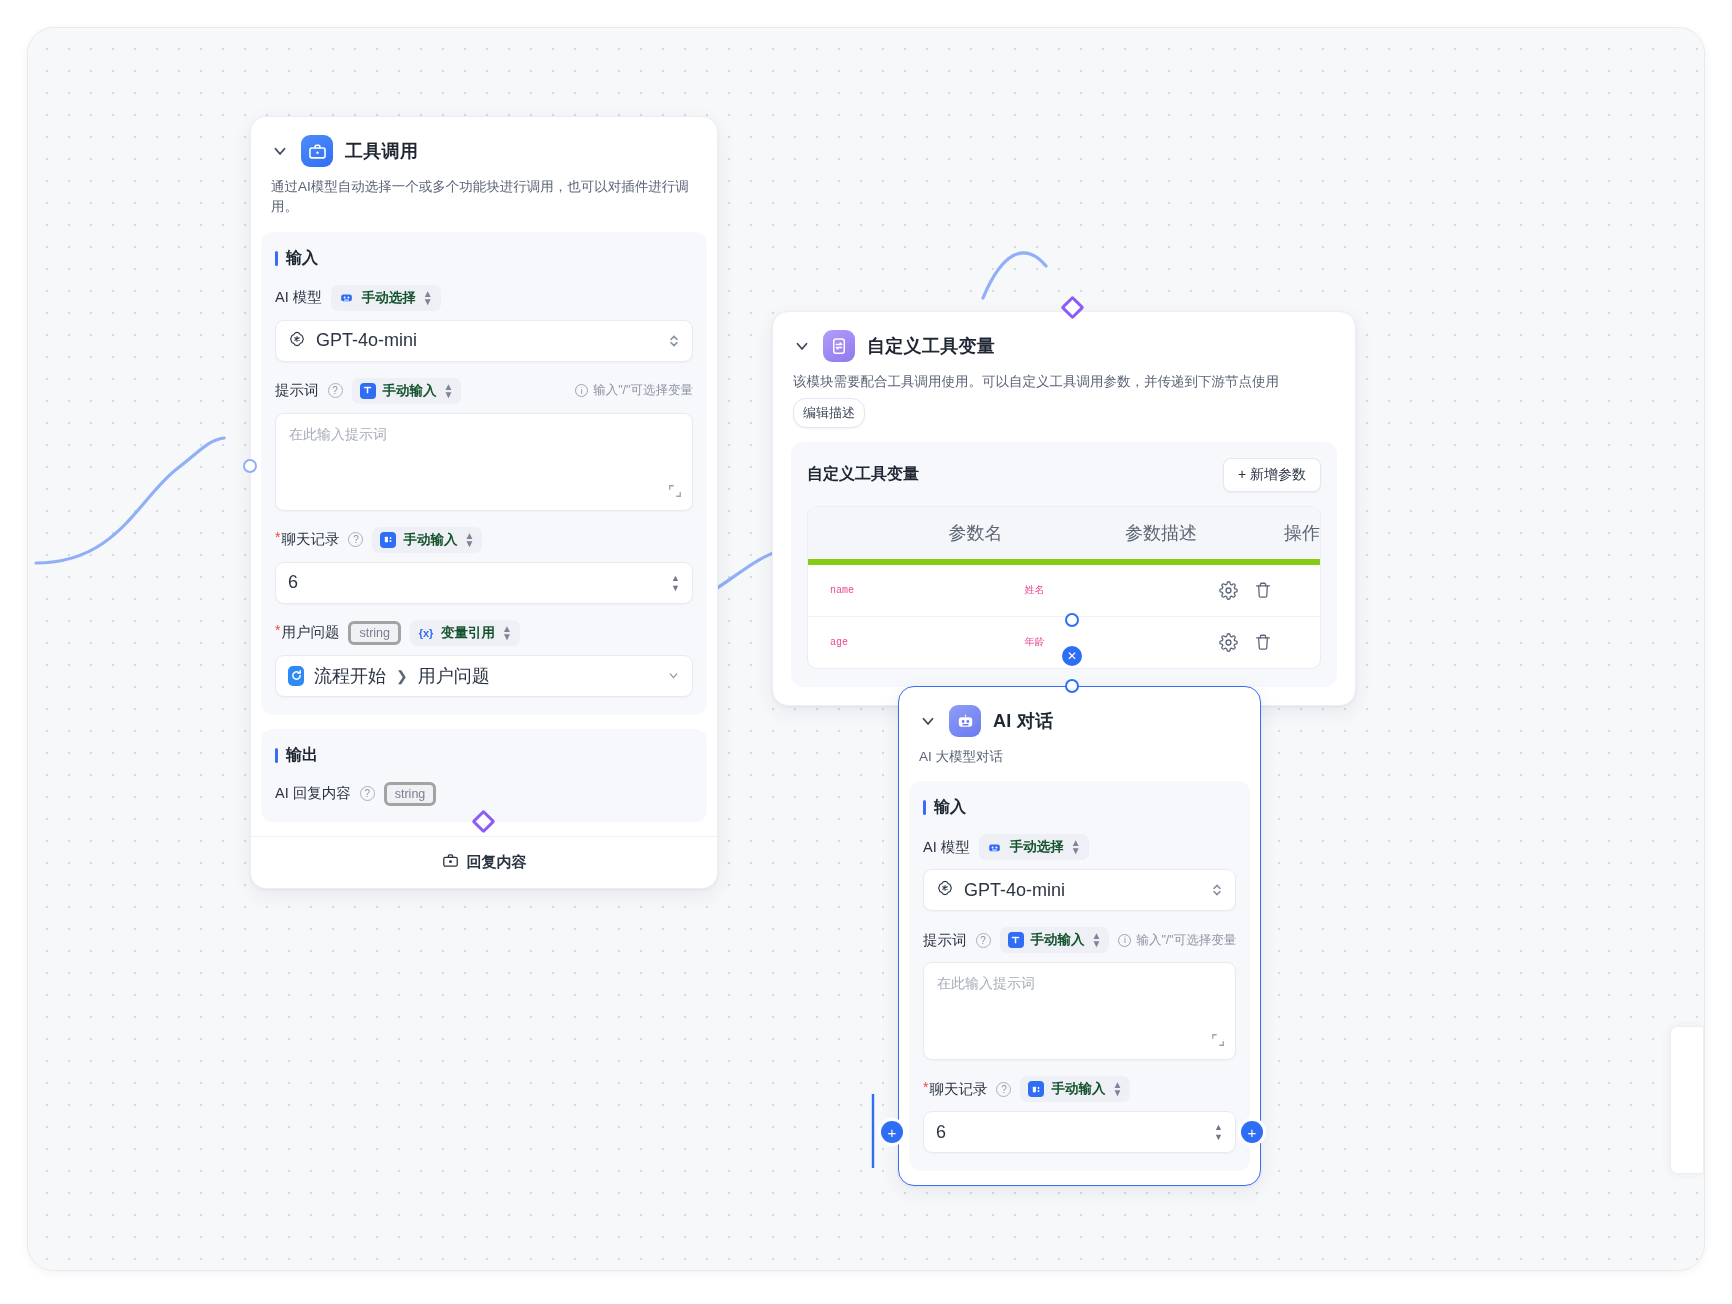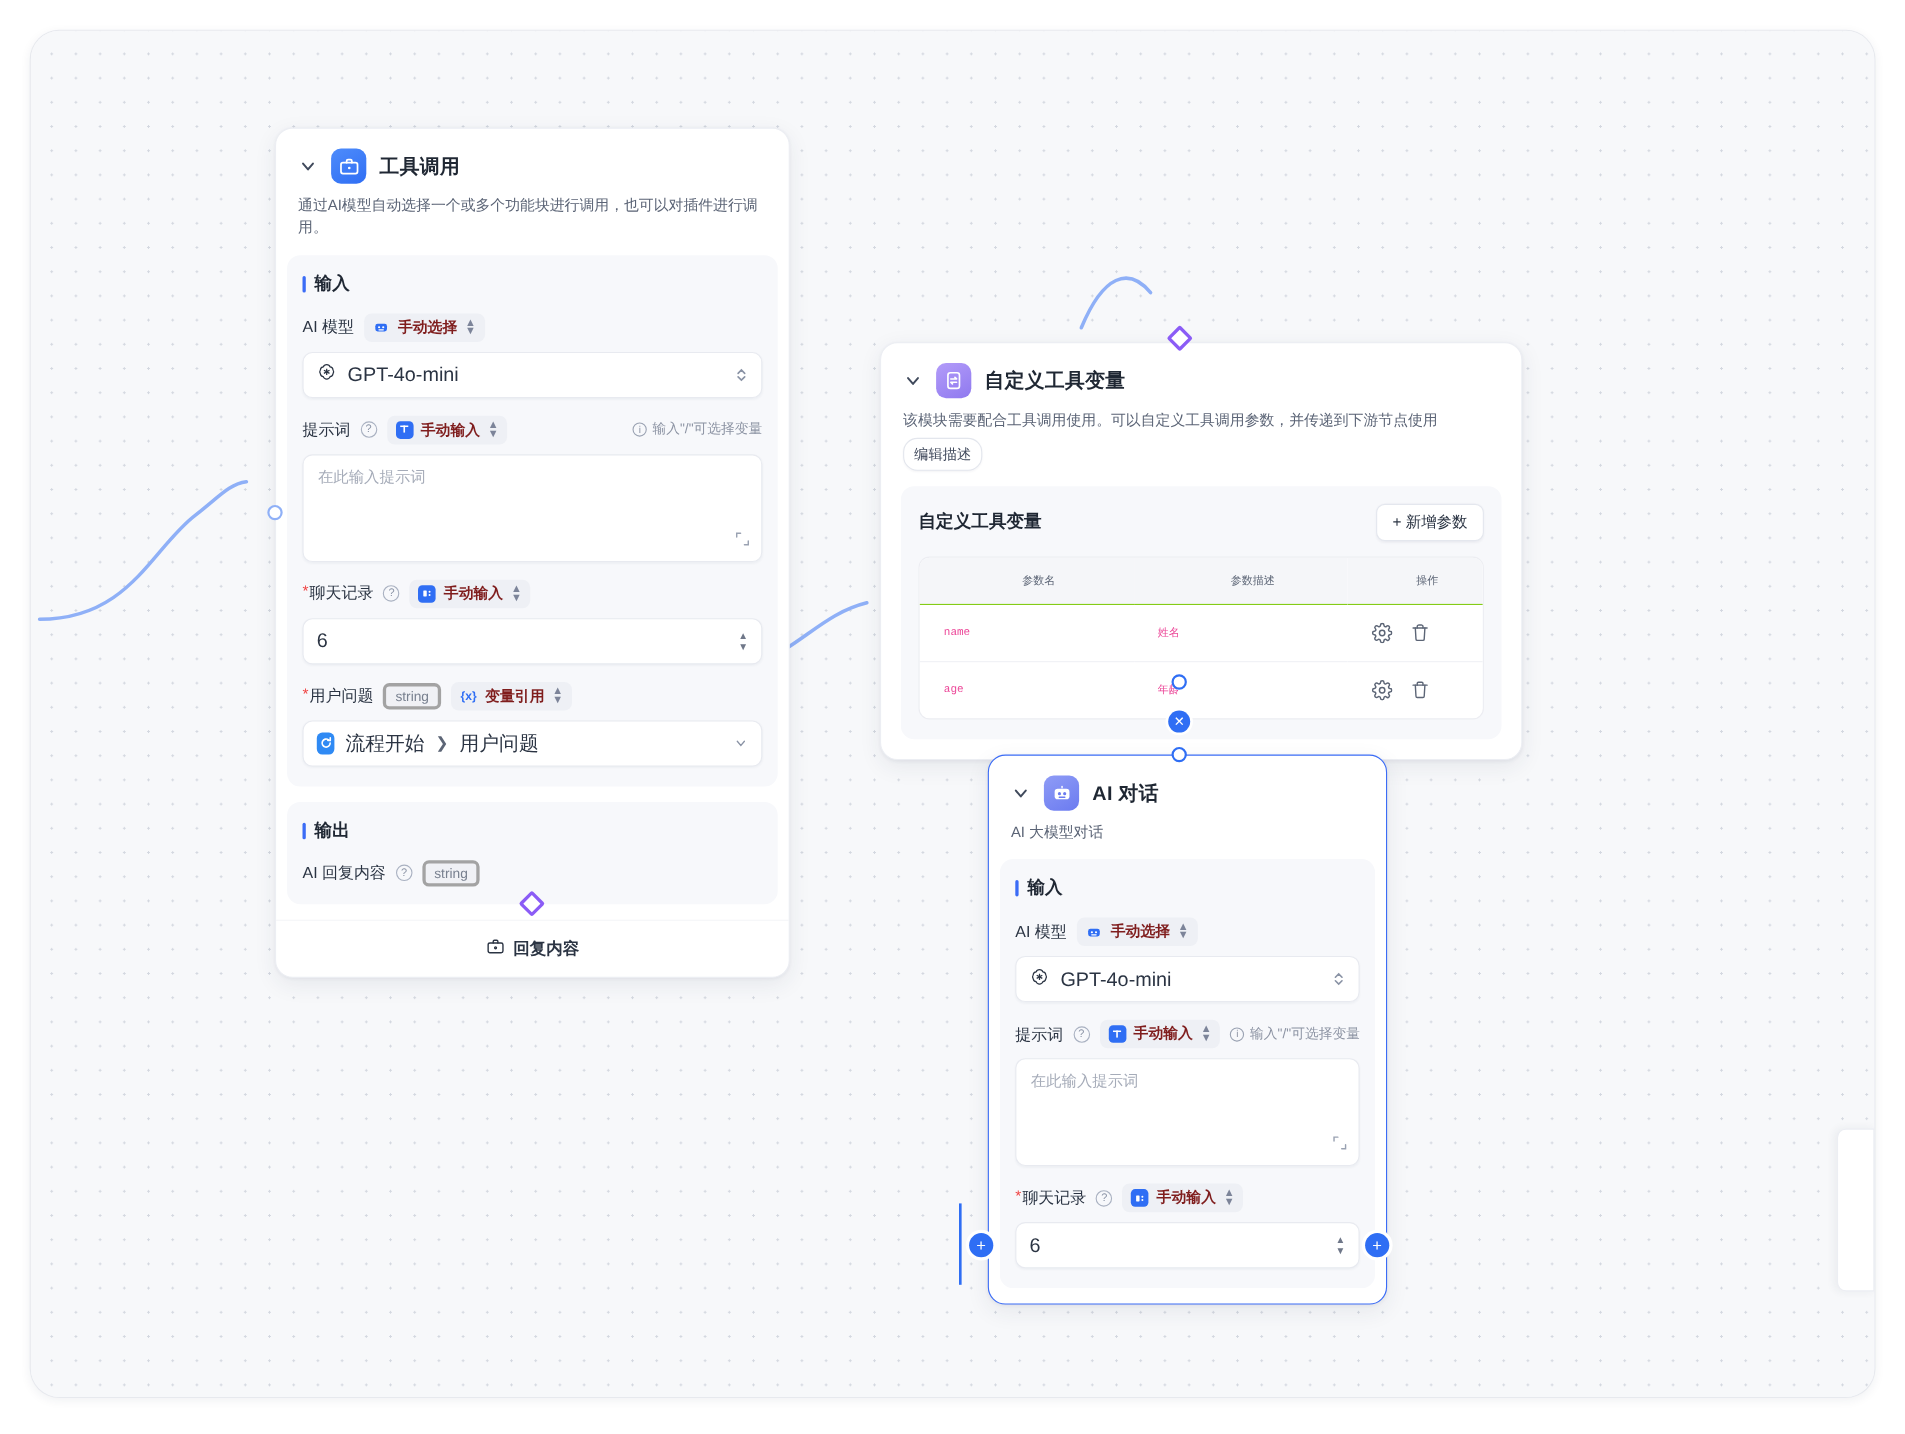--- a/index.html
+++ b/index.html
@@ -100,21 +100,21 @@
   .qmark {
     width:15px;height:15px;border-radius:50%;border:1.2px solid #a9b1c1;color:#8a93a5;
     font-size:10px;display:inline-flex;align-items:center;justify-content:center;flex:0 0 15px;
     cursor:pointer;
   }
 
   .tag-select {
     display:inline-flex; align-items:center; gap:7px;
     background:#eef0f5; border-radius:7px; padding:4px 8px; cursor:pointer;
   }
-  .tag-select .ts-label { font-size:13.5px; font-weight:700; color:#7f1d1d; white-space:nowrap; }
+  .tag-select .ts-label { font-size:13.5px; font-weight:700; color:#14532d; white-space:nowrap; }
   .tag-ico { width:16px;height:16px;border-radius:4px;display:flex;align-items:center;justify-content:center;flex:0 0 16px; }
   .tag-ico.bot { background:transparent; }
   .tag-ico.txt { background:#2f6ef4; }
   .tag-ico.num { background:#2f6ef4; }
   .tag-ico.varx { background:transparent; color:#2f6ef4; font-size:11px; font-weight:700; width:auto; }
   .updown { color:#7c8499; font-size:10px; line-height:8px; display:flex; flex-direction:column; }
 
   .type-chip {
     font-size:12.5px; color:#78808f; background:#f0f1f5; border:3px solid #a3a3a3;
     border-radius:6px; padding:2px 8px; white-space:nowrap;
@@ -170,22 +170,22 @@
   .panel-head { display:flex; align-items:center; margin-bottom:14px; }
   .panel-title { font-size:16px; font-weight:700; color:#1f2733; }
   .add-btn {
     margin-left:auto; background:#fff; border:1px solid #e4e7ee; border-radius:8px;
     font-size:14px; color:#2b3443; padding:7px 14px; cursor:pointer;
     box-shadow:0 1px 2px rgba(30,40,70,.05);
   }
   table.ptable { width:100%; border-collapse:separate; border-spacing:0; background:#fff;
                  border:1px solid #ecedf2; border-radius:10px; overflow:hidden; }
   table.ptable th {
-    text-align:center; font-size:10px; font-weight:400; color:#5c6舞; color:#5c6576;
-    background:#f5f6f9; padding: 14px 0 14px 22px; border-bottom:1px solid #84cc16;
+    text-align:right; font-size:18px; font-weight:400; color:#5c6舞; color:#5c6576;
+    background:#f5f6f9; padding: 14px 0 14px 22px; border-bottom:6px solid #84cc16;
   }
   table.ptable td {
     font-size:10px; color:#ec4899; padding: 16px 0 16px 22px; border-bottom:1px solid #f0f1f5;font-family:Liberation Mono, monospace;
   }
   table.ptable tr:last-child td { border-bottom: none; }
   .col-a { width: 38%; } .col-b { width: 38%; } .col-c { width: 24%; }
   .row-acts { display:flex; align-items:center; gap:16px; color:#5c6576; }
   .row-acts span { cursor:pointer; display:flex; }
 
   
@@ -403,21 +403,21 @@
               <circle cx="12" cy="13.6" r="1.2"></circle>
             </svg>
           </span>
           <span>回复内容</span>
         </div>
       </div>
 
       <div class="port" style="left:215px; top:431px;"></div>
       <div class="diamond" style="left:447px; top:785px;"></div>
 
-      <div class="node" style="left:772px; top:283px; width:584px;">
+      <div class="node" style="left:744px; top:283px; width:584px;">
         <div class="node-head">
           <div class="node-title-row">
             <span class="caret">
               <svg width="18" height="18" viewBox="0 0 24 24" fill="none" stroke="#404a5c" stroke-width="2.4" stroke-linecap="round" stroke-linejoin="round">
                   <polyline points="6 9 12 16 18 9"></polyline>
                 </svg>
             </span>
             <span class="node-icon purple">
               <svg width="18" height="18" viewBox="0 0 24 24" fill="none" stroke="#fff" stroke-width="2" stroke-linecap="round" stroke-linejoin="round">
                 <rect x="5" y="2.5" width="14" height="19" rx="3"></rect>

